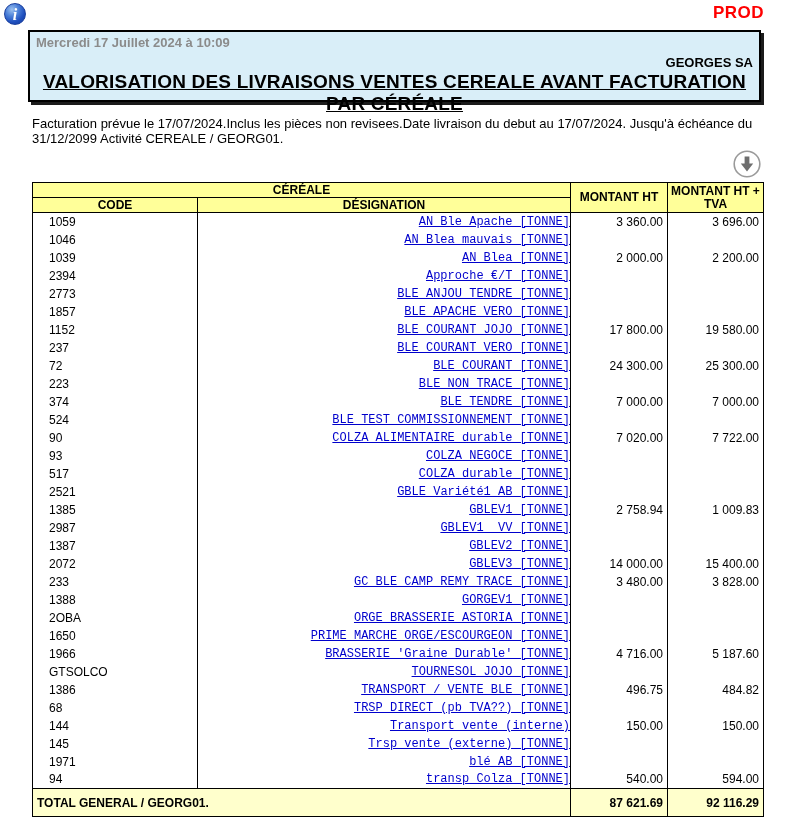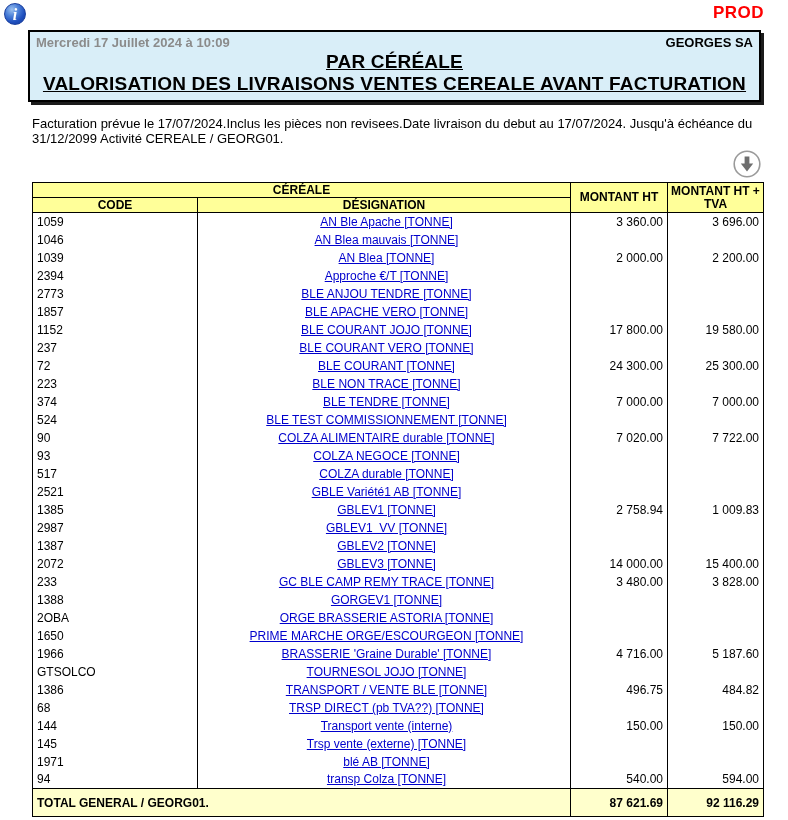--- a/index.html
+++ b/index.html
@@ -29,21 +29,21 @@
 
   
   .header-box {
     position:absolute; left:28px; top:30px; width:733px; height:72px;
     background:#d9eef8; border:2px solid #000;
     box-shadow:3px 3px 0 #1b1b1b;
     padding:3px 6px 0 6px;
   }
   .box-top { display:flex; justify-content:space-between; align-items:flex-start; }
   .report-datetime { color:#8b8b8b; font-weight:bold; font-size:13px; }
-  .company-name { color:#000; font-weight:600; font-size:13px; }
+  .company-name { color:#000; font-weight:600; font-size:13px;margin-top:20px; }
   .report-title { text-align:center; margin-top:1px; }
   .report-title span {
     display:block; font-weight:bold; font-size:19px; line-height:22px;
     text-decoration:underline; letter-spacing:0.2px;
   }
 
   
   .subtitle {
     position:absolute; left:32px; top:116px; width:733px;
     font-size:13px; line-height:15px;
@@ -62,23 +62,23 @@
   table.report { border:1px solid #000; }
   col.c-code { width:165px; } col.c-desig { width:373px; }
   col.c-ht { width:97px; } col.c-ttc { width:96px; }
 
   thead th {
     background:#ffff99; border:1px solid #000;
     font-weight:bold; font-size:12px; text-align:center;
     height:15px; padding:0 2px; line-height:13px;
   }
   tbody td { height:18px; vertical-align:middle; background:#fff; }
-  td.code { padding-left:4px; text-align:left; }
-  td.desig { padding-left:5px; border-left:1px solid #000; text-align:center;
-             white-space:nowrap; overflow:hidden; }
+  td.code { padding-left:16px; text-align:left; }
+  td.desig { padding-left:5px; border-left:1px solid #000; text-align:right;
+             white-space:nowrap; overflow:hidden;font-family:Liberation Mono, monospace; }
   td.amt { text-align:right; padding-right:4px; border-left:1px solid #000; }
   td.desig a { color:#0000cc; text-decoration:underline; cursor:pointer; }
 
   tfoot td {
     background:#ffffcc; border-top:1px solid #000; height:28px;
     font-weight:bold; vertical-align:middle;
   }
   tfoot td.total-label { padding-left:4px; }
   tfoot td.amt { border-left:1px solid #000; }
 </style>
@@ -89,22 +89,22 @@
   <span>i</span>
 </div>
 <div class="env-label">PROD</div>
 
 <div class="header-box">
   <div class="box-top">
     <span class="report-datetime">Mercredi 17 Juillet 2024 à 10:09</span>
     <span class="company-name">GEORGES SA</span>
   </div>
   <div class="report-title">
+    <span>VALORISATION DES LIVRAISONS VENTES CEREALE AVANT FACTURATION</span>
     <span>PAR CÉRÉALE</span>
-    <span>VALORISATION DES LIVRAISONS VENTES CEREALE AVANT FACTURATION</span>
   </div>
 </div>
 
 <div class="subtitle">Facturation prévue le 17/07/2024.Inclus les pièces non revisees.Date livraison du debut au 17/07/2024. Jusqu'à échéance du 31/12/2099 Activité CEREALE / GEORG01.</div>
 
 <div class="download-btn">
   <svg width="30" height="30" viewBox="0 0 30 30">
     <circle cx="15" cy="15" r="12.8" fill="#ffffff" stroke="#9a9a9a" stroke-width="1.6"></circle>
     <path d="M12.6 7.5 h4.8 v7 h3.8 L15 22.5 l-6.2 -8 h3.8 z" fill="#6e6e6e"></path>
   </svg>

